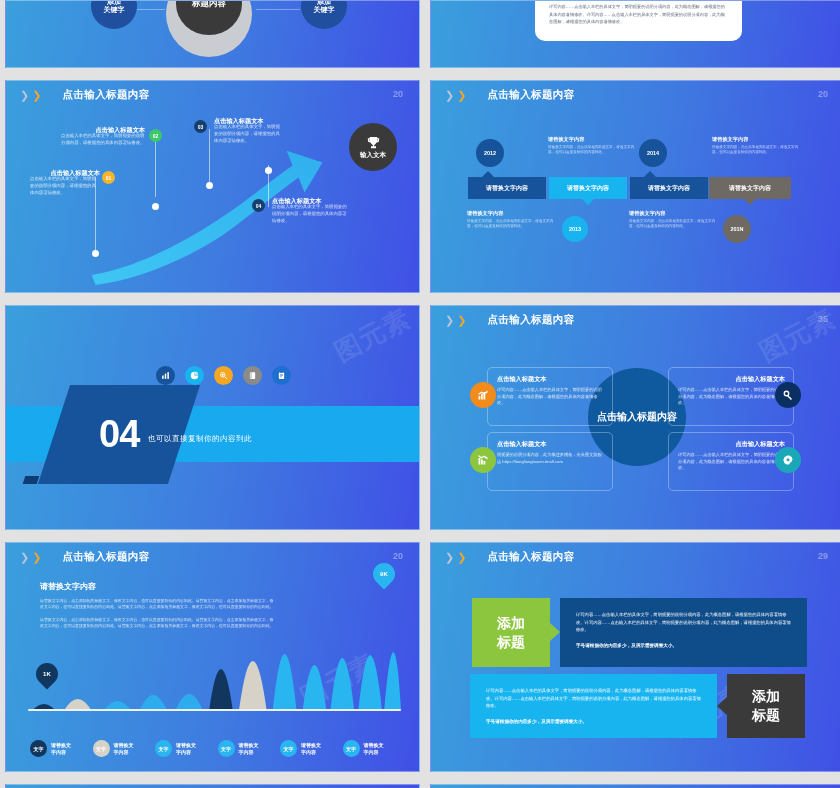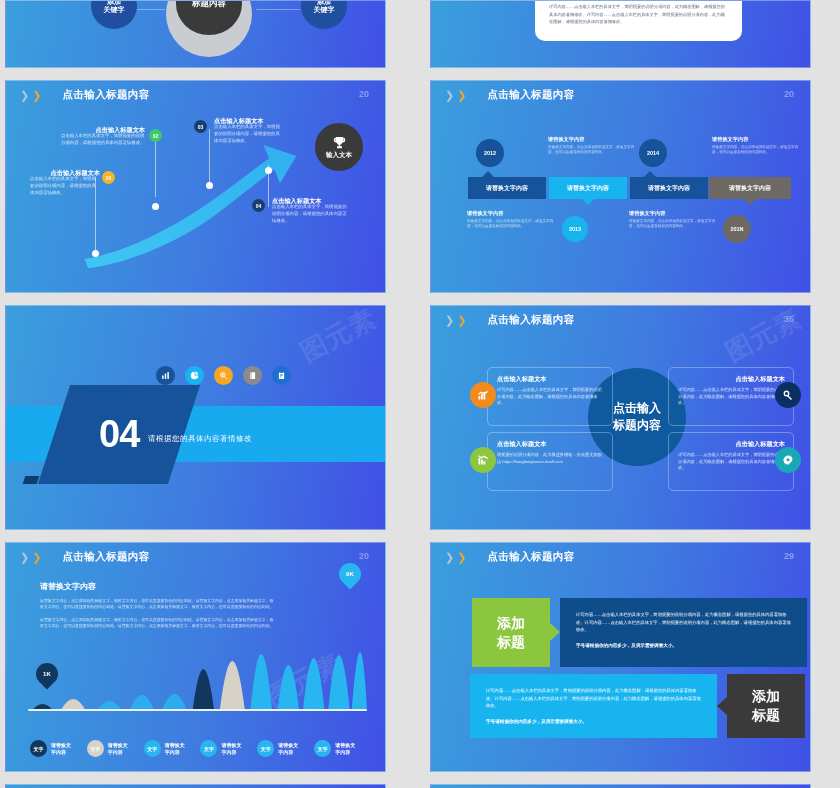--- a/index.html
+++ b/index.html
@@ -13,21 +13,21 @@
     position:relative;
     width:840px; height:788px;
     display:grid;
     grid-template-columns:415px 415px;
     column-gap:10px;
     row-gap:12px;
     padding:0 5px;
   }
   .slide {
     position:relative;
-    width:381px;
+    width:415px;
     background:linear-gradient(100deg,#3a9fdd 0%,#3f7ae0 55%,#4050e6 100%);
     overflow:hidden;
     border:1px solid rgba(255,255,255,.35);
   }
   .s-partial-top { height:68px; }
   .s-h { height:213px; }
   .s-h2 { height:225px; }
   .s-h3 { height:230px; }
   .s-partial-bot { height:6px; }
 
@@ -136,22 +136,22 @@
   .sec-title { position:absolute; left:140px; top:97px; color:#fff; font-size:25px; font-weight:bold; letter-spacing:2px; }
   .sec-sub   { position:absolute; left:142px; top:128px; color:#fff; font-size:7.5px; letter-spacing:.5px; }
   .icon-row { position:absolute; left:150px; top:60px; display:flex; gap:10px; }
   .ic { width:19px; height:19px; border-radius:50%; display:flex; align-items:center; justify-content:center; font-size:9px; color:#fff; }
 
   
   .hub {
     position:absolute; left:157px; top:62px;
     width:98px; height:98px; border-radius:50%;
     background:#0f5a9e;
-    display:flex; flex-direction:column; align-items:center; justify-content:center;
-    color:#fff; font-size:12px; font-weight:bold; line-height:1.4; text-align:right;
+    display:flex; align-items:center; justify-content:center;
+    color:#fff; font-size:10px; font-weight:bold; line-height:1.4; text-align:right;
   }
   .card {
     position:absolute; width:126px; height:59px;
     border:1px solid rgba(255,255,255,.30); border-radius:5px;
     padding:7px 8px 0 9px;
   }
   .card h4 { color:#fff; font-size:6.2px; font-weight:bold; margin-bottom:3px; }
   .card p  { color:rgba(255,255,255,.82); font-size:4.2px; line-height:1.55; }
   .cic { position:absolute; width:26px; height:26px; border-radius:50%; display:flex; align-items:center; justify-content:center; font-size:11px; color:#fff; }
 
@@ -345,21 +345,21 @@
             <rect x="8" y="12" width="8" height="1.4" fill="#1f6fd0"></rect>
             <rect x="8" y="15" width="5" height="1.4" fill="#1f6fd0"></rect>
           </svg>
       </div>
     </div>
     <div class="para-sh1"></div>
     <div class="para-sh2"></div>
     <div class="para">
       <span>04</span>
     </div>
-    <div class="sec-sub">请根据您的具体内容著情修改</div>
+    <div class="sec-sub">也可以直接复制你的内容到此</div>
   </div>
 
   <div class="slide s-h2">
     <div class="hdr">
       <span class="chev g">❯</span>
       <span class="chev o">❯</span>
       <span class="hdr-title">点击输入标题内容</span>
     </div>
     <div class="pnum">35</div>
     <div class="wm">图元素</div>

